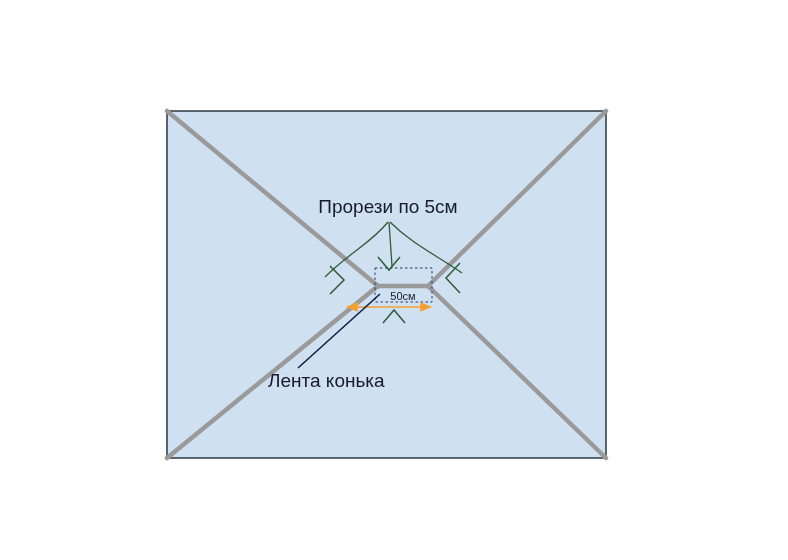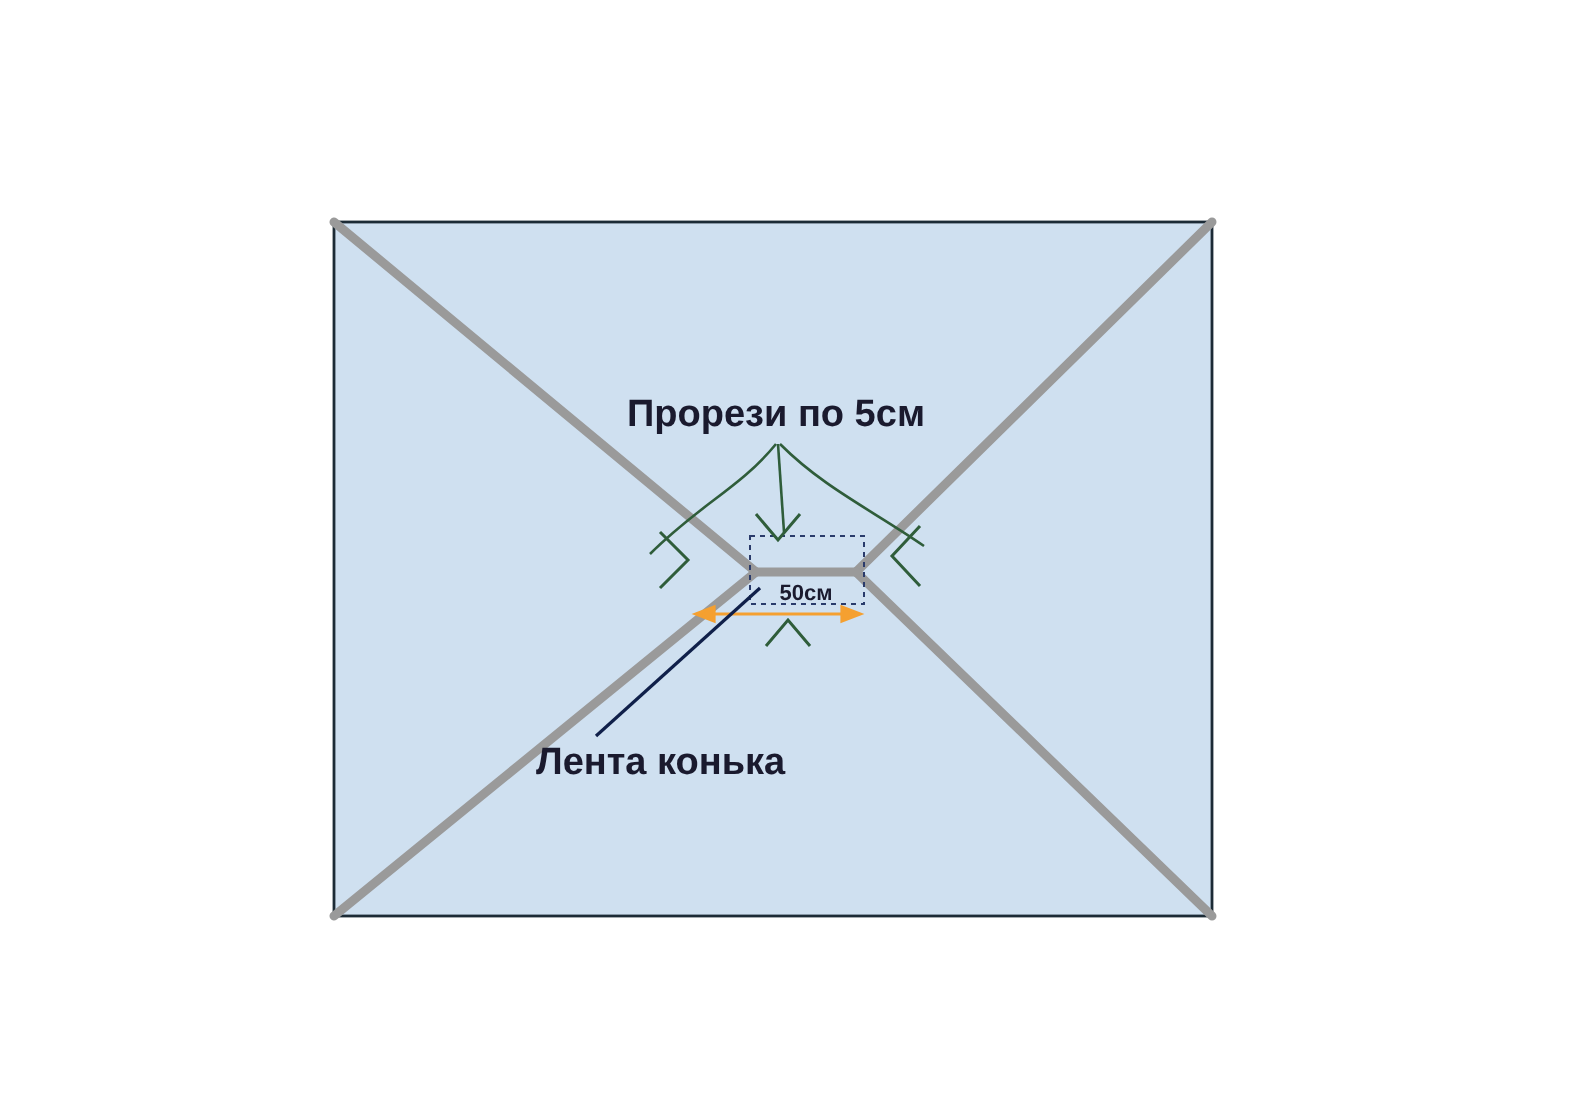--- a/index.html
+++ b/index.html
@@ -12,21 +12,20 @@
     width: 788px;
     height: 560px;
     font-family: "Liberation Sans", sans-serif;
     overflow: hidden;
   }
   #diagram-root {
     position: relative;
     width: 788px;
     height: 560px;
     background: #ffffff;
-    font-weight: bold;
   }
   #diagram-svg {
     position: absolute;
     left: 0;
     top: 0;
     display: block;
   }
   .diagram-label {
     font-family: "Liberation Sans", sans-serif;
     fill: #1a1a2e;

